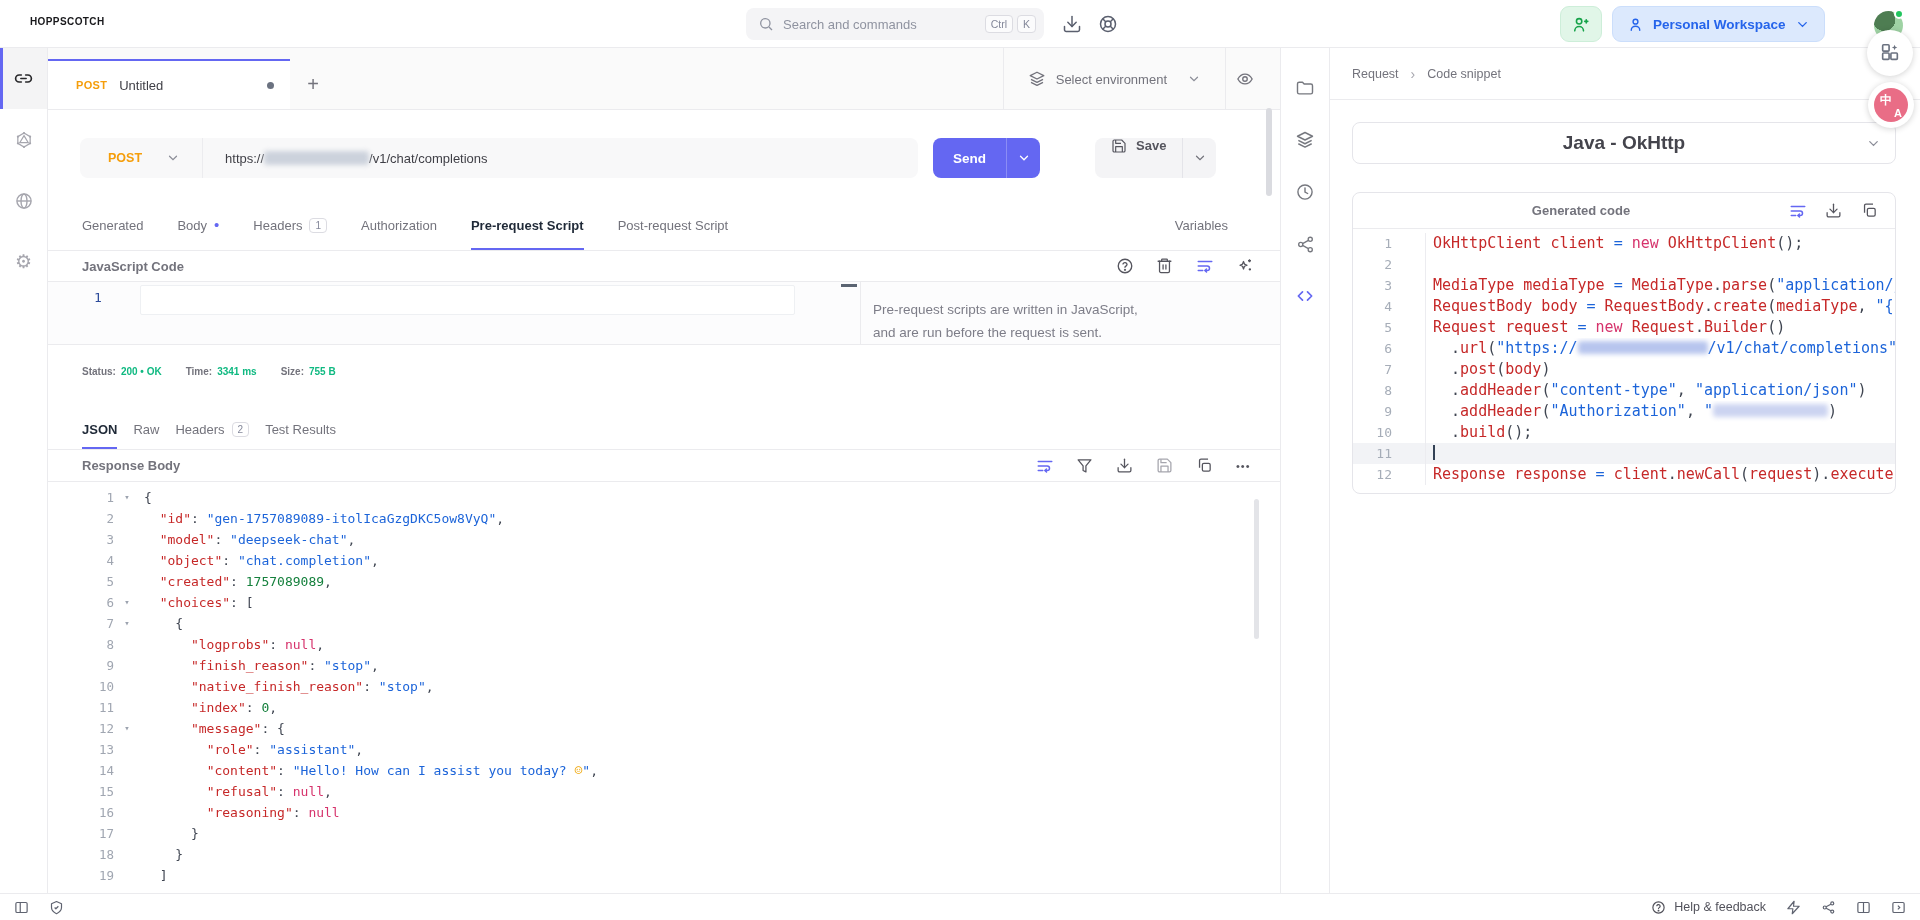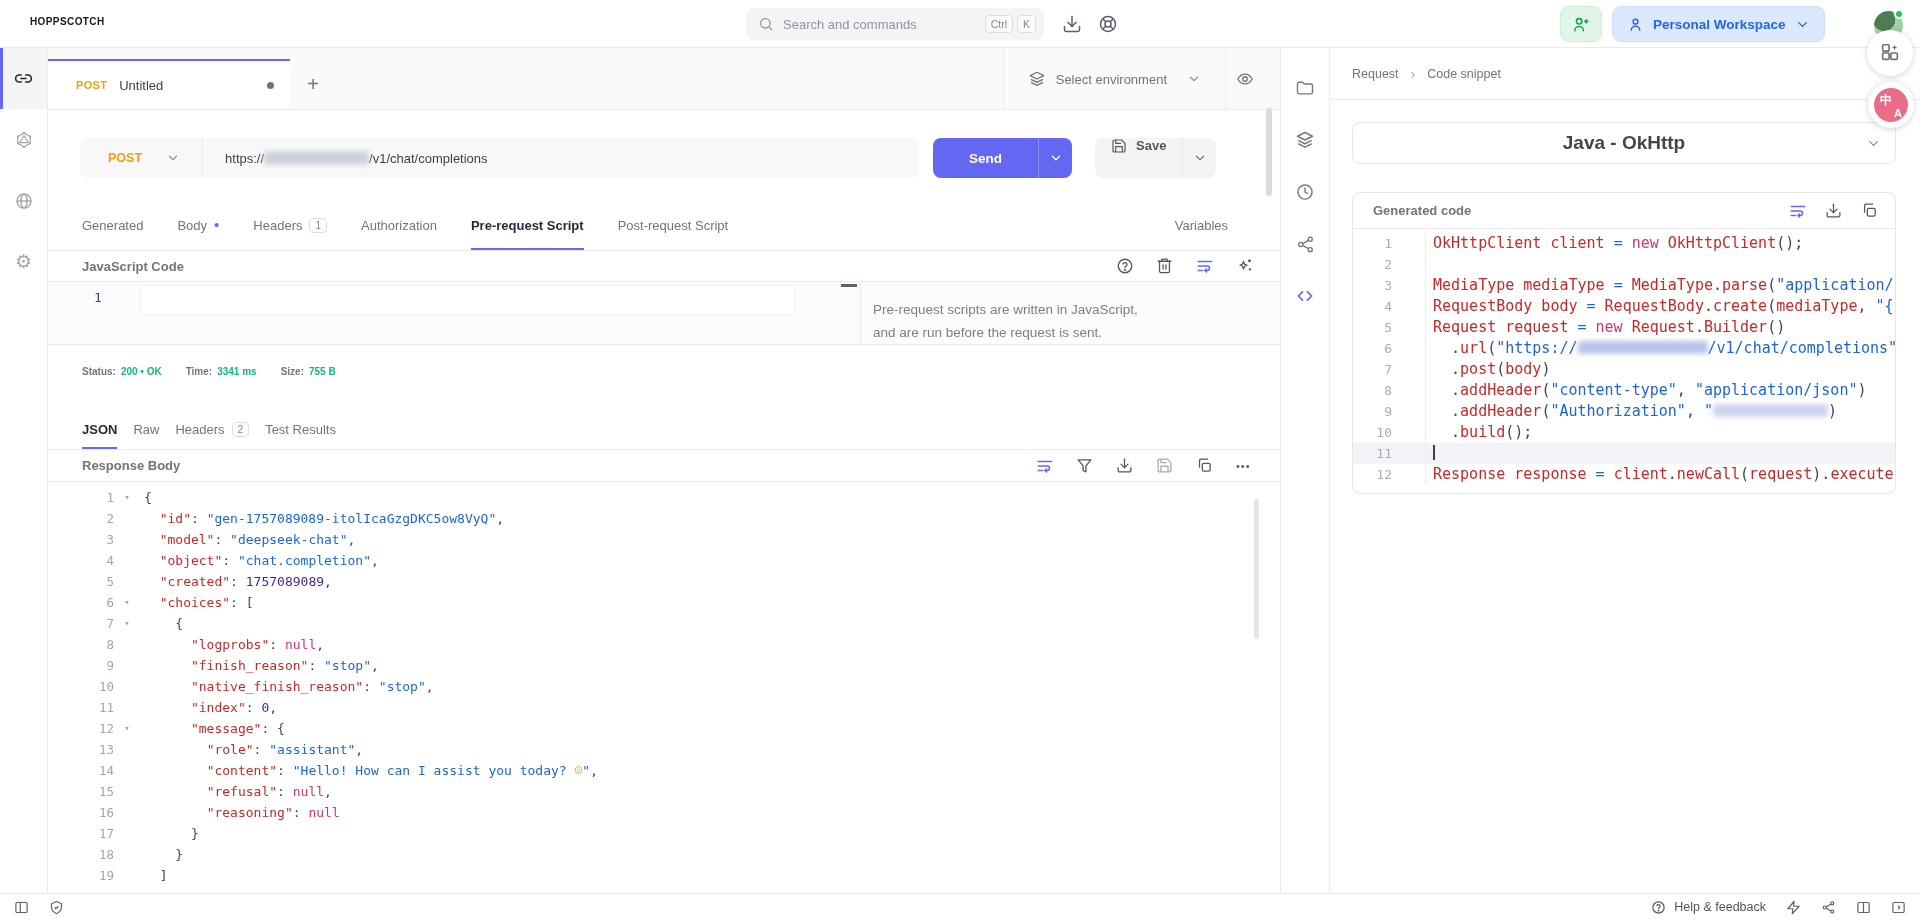--- a/index.html
+++ b/index.html
@@ -72,21 +72,21 @@
     border-radius:8px; display:flex; align-items:center; cursor:text; }
   .urlfield .meth { font-size:12.5px; font-weight:700; color:#f59e0b; margin-left:28px; }
   .urlfield .mchev { color:#8b8d98; margin:0 22px 0 24px; display:flex; cursor:pointer; }
   .urlfield .vdiv { width:1px; height:40px; background:#ececef; }
   .urltext { font-size:13px; color:#3f3f46; margin-left:22px; display:flex; align-items:center; }
   .redact { display:inline-block; height:14px; border-radius:3px; background:#ccd2dc;
     filter:blur(2.5px); vertical-align:-2px; }
   .sendbtn { position:absolute; left:885px; top:28px; height:40px; display:flex; border-radius:8px;
     overflow:hidden; cursor:pointer; }
   .send-main { background:#6467f2; color:#fff; font-size:13.5px; font-weight:600; display:flex;
-    align-items:center; padding:0 36px; }
+    align-items:center; padding:0 20px; }
   .send-chev { background:#6467f2; border-left:1px solid rgba(255,255,255,.25); width:34px;
     display:flex; align-items:center; justify-content:center; color:#fff; }
   .savebtn { position:absolute; left:1047px; top:28px; height:40px; display:flex; border-radius:8px;
     overflow:hidden; cursor:pointer; background:#f4f4f6; color:#55555e; }
   .save-main { display:flex; align-items:flex-start; gap:9px; padding:0 16px; font-size:13px; font-weight:600; }
   .save-chev { border-left:1px solid #e4e4e9; width:34px; display:flex; align-items:center; justify-content:center; color:#73737c; }
 
   .reqtabs { position:relative; height:50px; display:flex; align-items:center; gap:34px;
     padding-left:34px; font-size:13px; color:#73737c; }
   .rtab { position:relative; height:50px; display:flex; align-items:center; gap:7px; cursor:pointer; }
@@ -122,40 +122,40 @@
     padding-left:34px; font-size:13px; color:#73737c; border-bottom:1px solid #ebebee; }
   .resptabs .rtab { height:40px; }
 
   .respcode { position:relative; height:405px; overflow:hidden; font-family:"DejaVu Sans Mono", monospace;
     font-size:13px; padding:5px 0 0 10px; background:#fff; }
   .crow { display:flex; height:21px; line-height:21px; align-items:center; }
   .gnum { width:56px; text-align:right; color:#a0a6b1; flex-shrink:0; font-size:12.5px; }
   .fold { width:26px; text-align:center; color:#9ca3af; font-size:9px; flex-shrink:0; cursor:pointer; }
   .ctext { white-space:pre; padding-left:4px; }
   .tk-d { color:#3f4551; } .tk-r { color:#c62828; } .tk-b { color:#1c64d9; }
-  .tk-v { color:#4c1d95; } .tk-m { color:#d6336c; } .tk-e { color:#efa400; }
+  .tk-v { color:#15803d; } .tk-m { color:#d6336c; } .tk-e { color:#efa400; }
   .tk-blurblue, .tk-blurlav { display:inline-block; height:13px; border-radius:3px;
     filter:blur(2.5px); vertical-align:-1px; }
   .tk-blurblue { background:#b7c5ee; } .tk-blurlav { background:#ccd4f1; }
   .scrollthumb { position:absolute; border-radius:3px; background:#dadbe0; }
 
   
   .right { position:absolute; left:1330px; top:48px; width:590px; bottom:27px; background:#fff; }
   .crumbs { height:52px; display:flex; align-items:center; gap:12px; padding-left:22px;
     border-bottom:1px solid #ebebee; font-size:12.5px; color:#73737c; }
   .crumbs .sep { color:#a6a6ae; font-size:14px; }
   .crumb { cursor:pointer; }
   .rp-body { padding:22px 24px 0 22px; }
   .dropdown { position:relative; height:42px; border:1px solid #e5e5ea; border-radius:8px;
     display:flex; align-items:center; justify-content:center; font-size:19px; font-weight:600;
     color:#44444c; cursor:pointer; background:#fff; }
   .dropdown .dchev { position:absolute; right:14px; color:#8b8d98; display:flex; }
   .gencode { margin-top:28px; border:1px solid #e5e5ea; border-radius:8px; overflow:hidden; }
   .gen-head { height:36px; display:flex; align-items:center; padding:0 16px 0 20px;
-    border-bottom:1px solid #ebebee; }
+    border-bottom:1px solid #ebebee;text-align:center; }
   .gen-head .title { font-size:13px; font-weight:600; color:#73737c; flex:1; }
   .gen-lines { position:relative; font-family:"DejaVu Sans Mono", monospace; font-size:15px;
     padding:4px 0 8px 0; overflow:hidden; }
   .crow2 { display:flex; height:21px; line-height:21px; }
   .crow2.active { background:#f2f3f6; }
   .gnum2 { width:73px; padding-right:33px; text-align:right; color:#a6adb8; font-size:13px;
     border-right:1px solid #ececf0; flex-shrink:0; }
   .ctext2 { white-space:pre; padding-left:7px; overflow:hidden; }
   .cursor { display:inline-block; width:1.5px; height:15px; background:#334155; vertical-align:-2px; }
 

